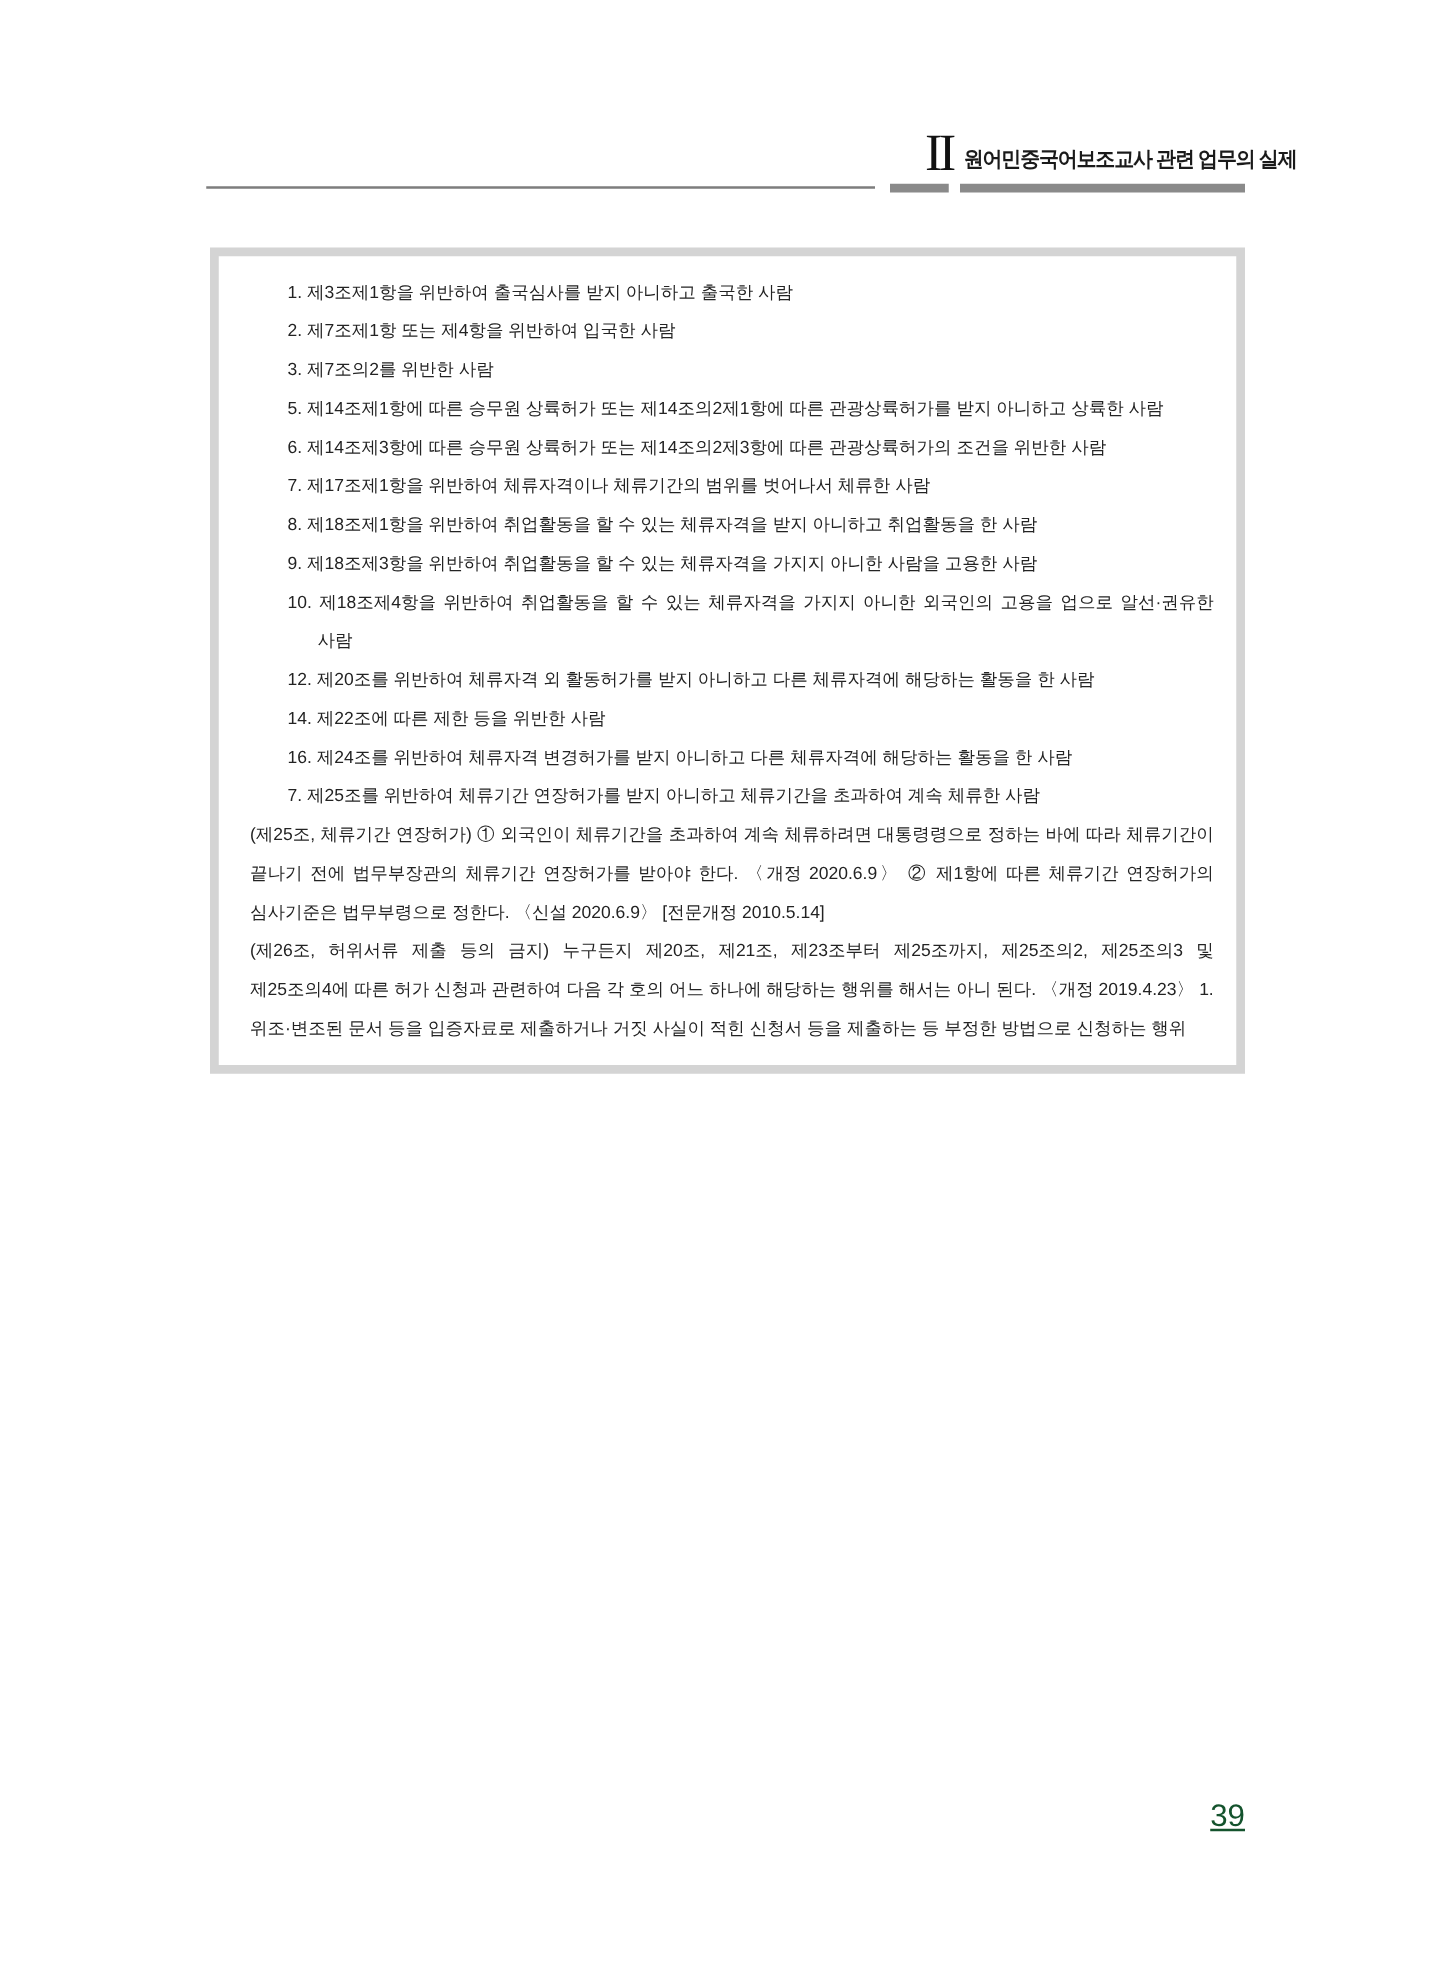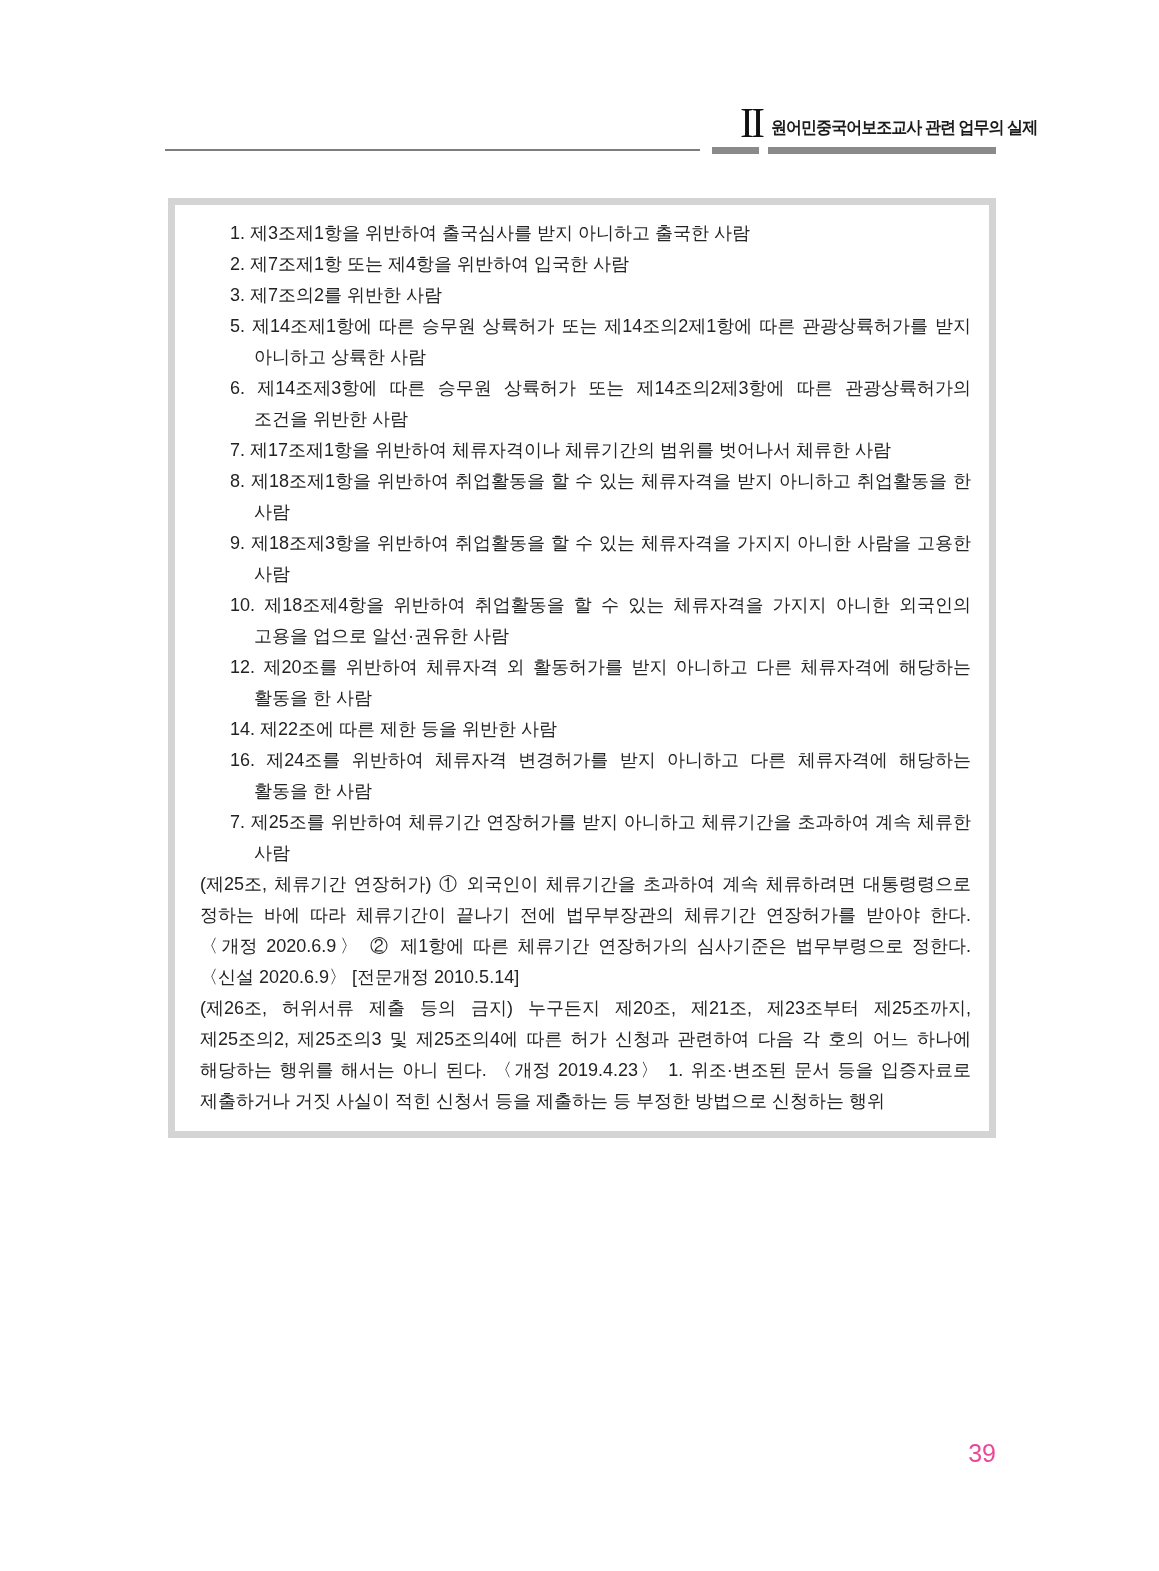--- a/index.html
+++ b/index.html
@@ -72,21 +72,21 @@
   
   .content-box {
     position: absolute;
     left: 168px;
     top: 198px;
     width: 828px;
     box-sizing: border-box;
     border: 7px solid #d4d4d4;
     background: #ffffff;
     padding: 13px 18px 14px 25px;
-    font-size: 18px;
+    font-size: 14px;
     line-height: 31px;
     color: #232323;
     word-break: keep-all;
   }
   .content-box .item {
     margin-left: 30px;
     padding-left: 24px;
     text-indent: -24px;
     text-align: justify;
   }
@@ -96,21 +96,22 @@
 
   
   .page-number {
     position: absolute;
     left: 900px;
     top: 1438px;
     width: 96px;
     text-align: right;
     font-size: 25px;
     line-height: 30px;
-    color: #ec4899;
+    color: #14532d;
+    text-decoration: underline;
   }
 </style>
 </head>
 <body>
 
 <div class="page">
 
   <div class="header-rule-left"></div>
   <div class="section-number">II</div>
   <div class="section-number-bar"></div>

